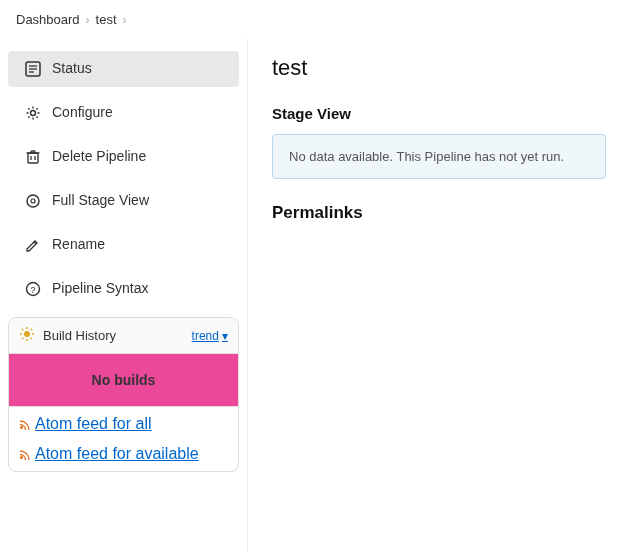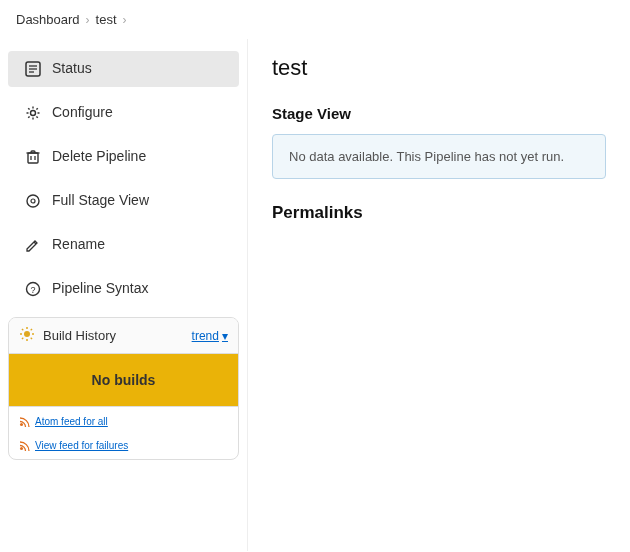--- a/index.html
+++ b/index.html
@@ -95,40 +95,40 @@
       display: flex;
       align-items: center;
       gap: 3px;
       font-size: 12px;
       color: #0066cc;
       text-decoration: underline;
       cursor: pointer;
       padding-left: 24px;
     }
     .no-builds-box {
-      background: #eab308;
+      background: #ec4899;
       border-top: 1px solid #ddd;
       padding: 18px 16px;
       text-align: center;
       font-weight: 600;
       font-size: 14px;
       color: #333;
     }
     .build-history-footer {
       padding: 8px 10px;
       display: flex;
       gap: 12px;
       flex-wrap: wrap;
       border-top: 1px solid #ddd;
     }
     .feed-link {
       display: flex;
       align-items: center;
       gap: 4px;
-      font-size: 10px;
+      font-size: 16px;
       color: #0066cc;
       text-decoration: underline;
       cursor: pointer;
     }
 
     
     .main {
       flex: 1;
       padding: 16px 24px;
     }
@@ -280,21 +280,21 @@
             <path d="M1 3a9 9 0 019 9" stroke="#e07020" stroke-width="1.3" fill="none"></path>
           </svg>
           <span>Atom feed for all</span>
         </span>
         <span class="feed-link">
           <svg width="12" height="12" viewBox="0 0 12 12" fill="none" xmlns="http://www.w3.org/2000/svg">
             <circle cx="2.5" cy="9.5" r="1.5" fill="#e07020"></circle>
             <path d="M1 6.5a5.5 5.5 0 015.5 5.5" stroke="#e07020" stroke-width="1.3" fill="none"></path>
             <path d="M1 3a9 9 0 019 9" stroke="#e07020" stroke-width="1.3" fill="none"></path>
           </svg>
-          <span>View feed for failures</span>
+          <span>Atom feed for available</span>
         </span>
       </div>
     </div>
 
   </nav>
 
   <main class="main">
     <h1 class="page-title">test</h1>
 
     <div>

